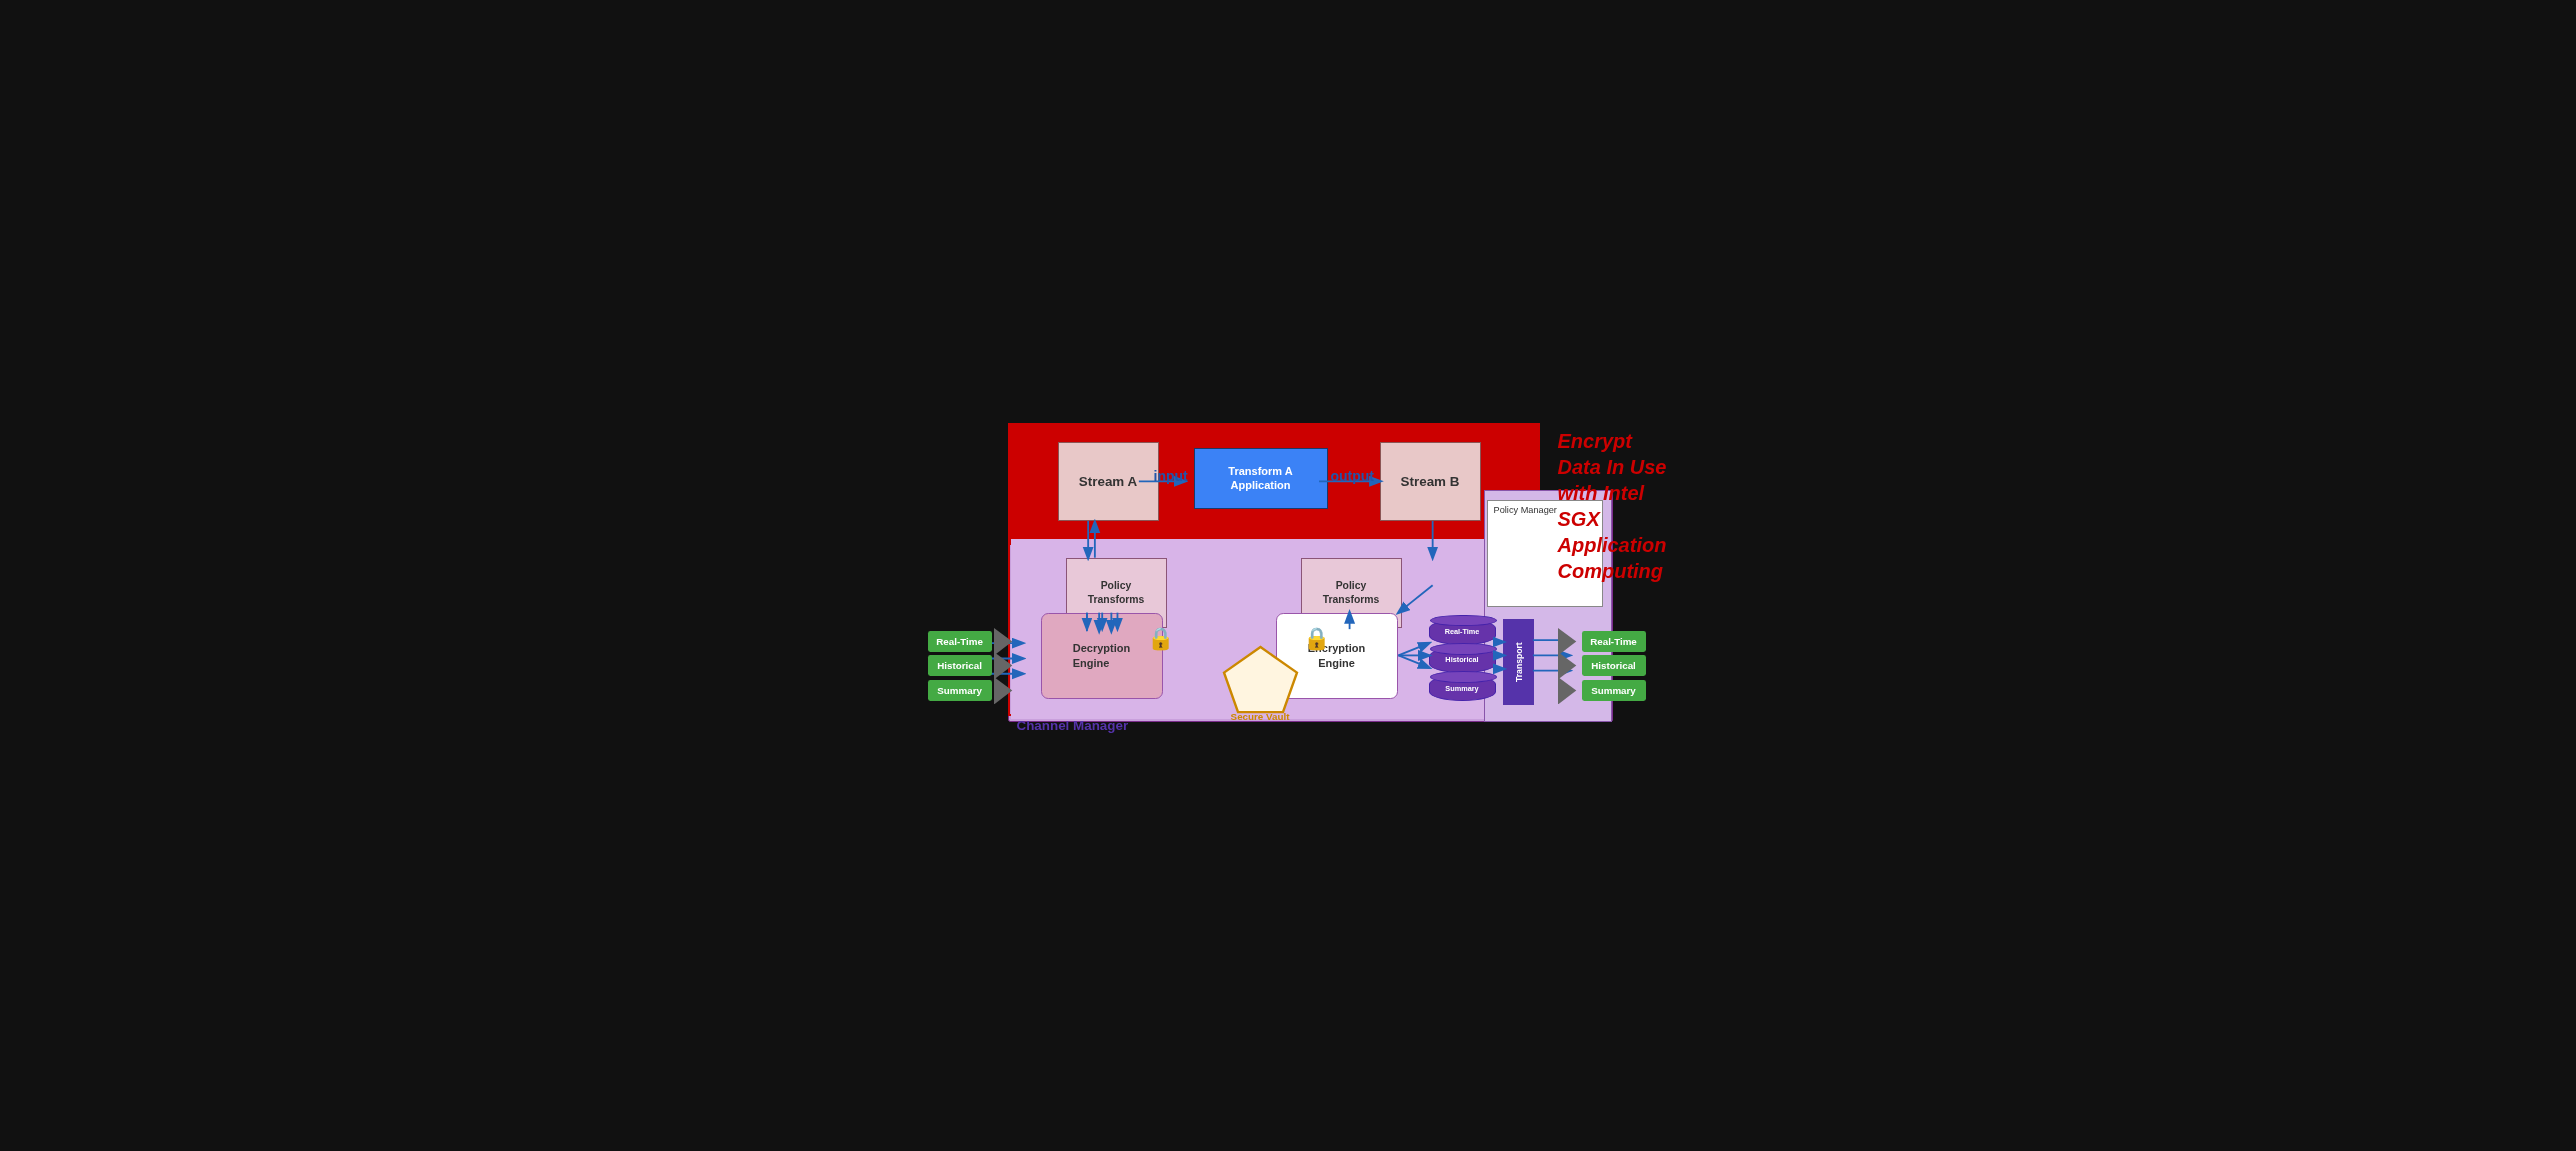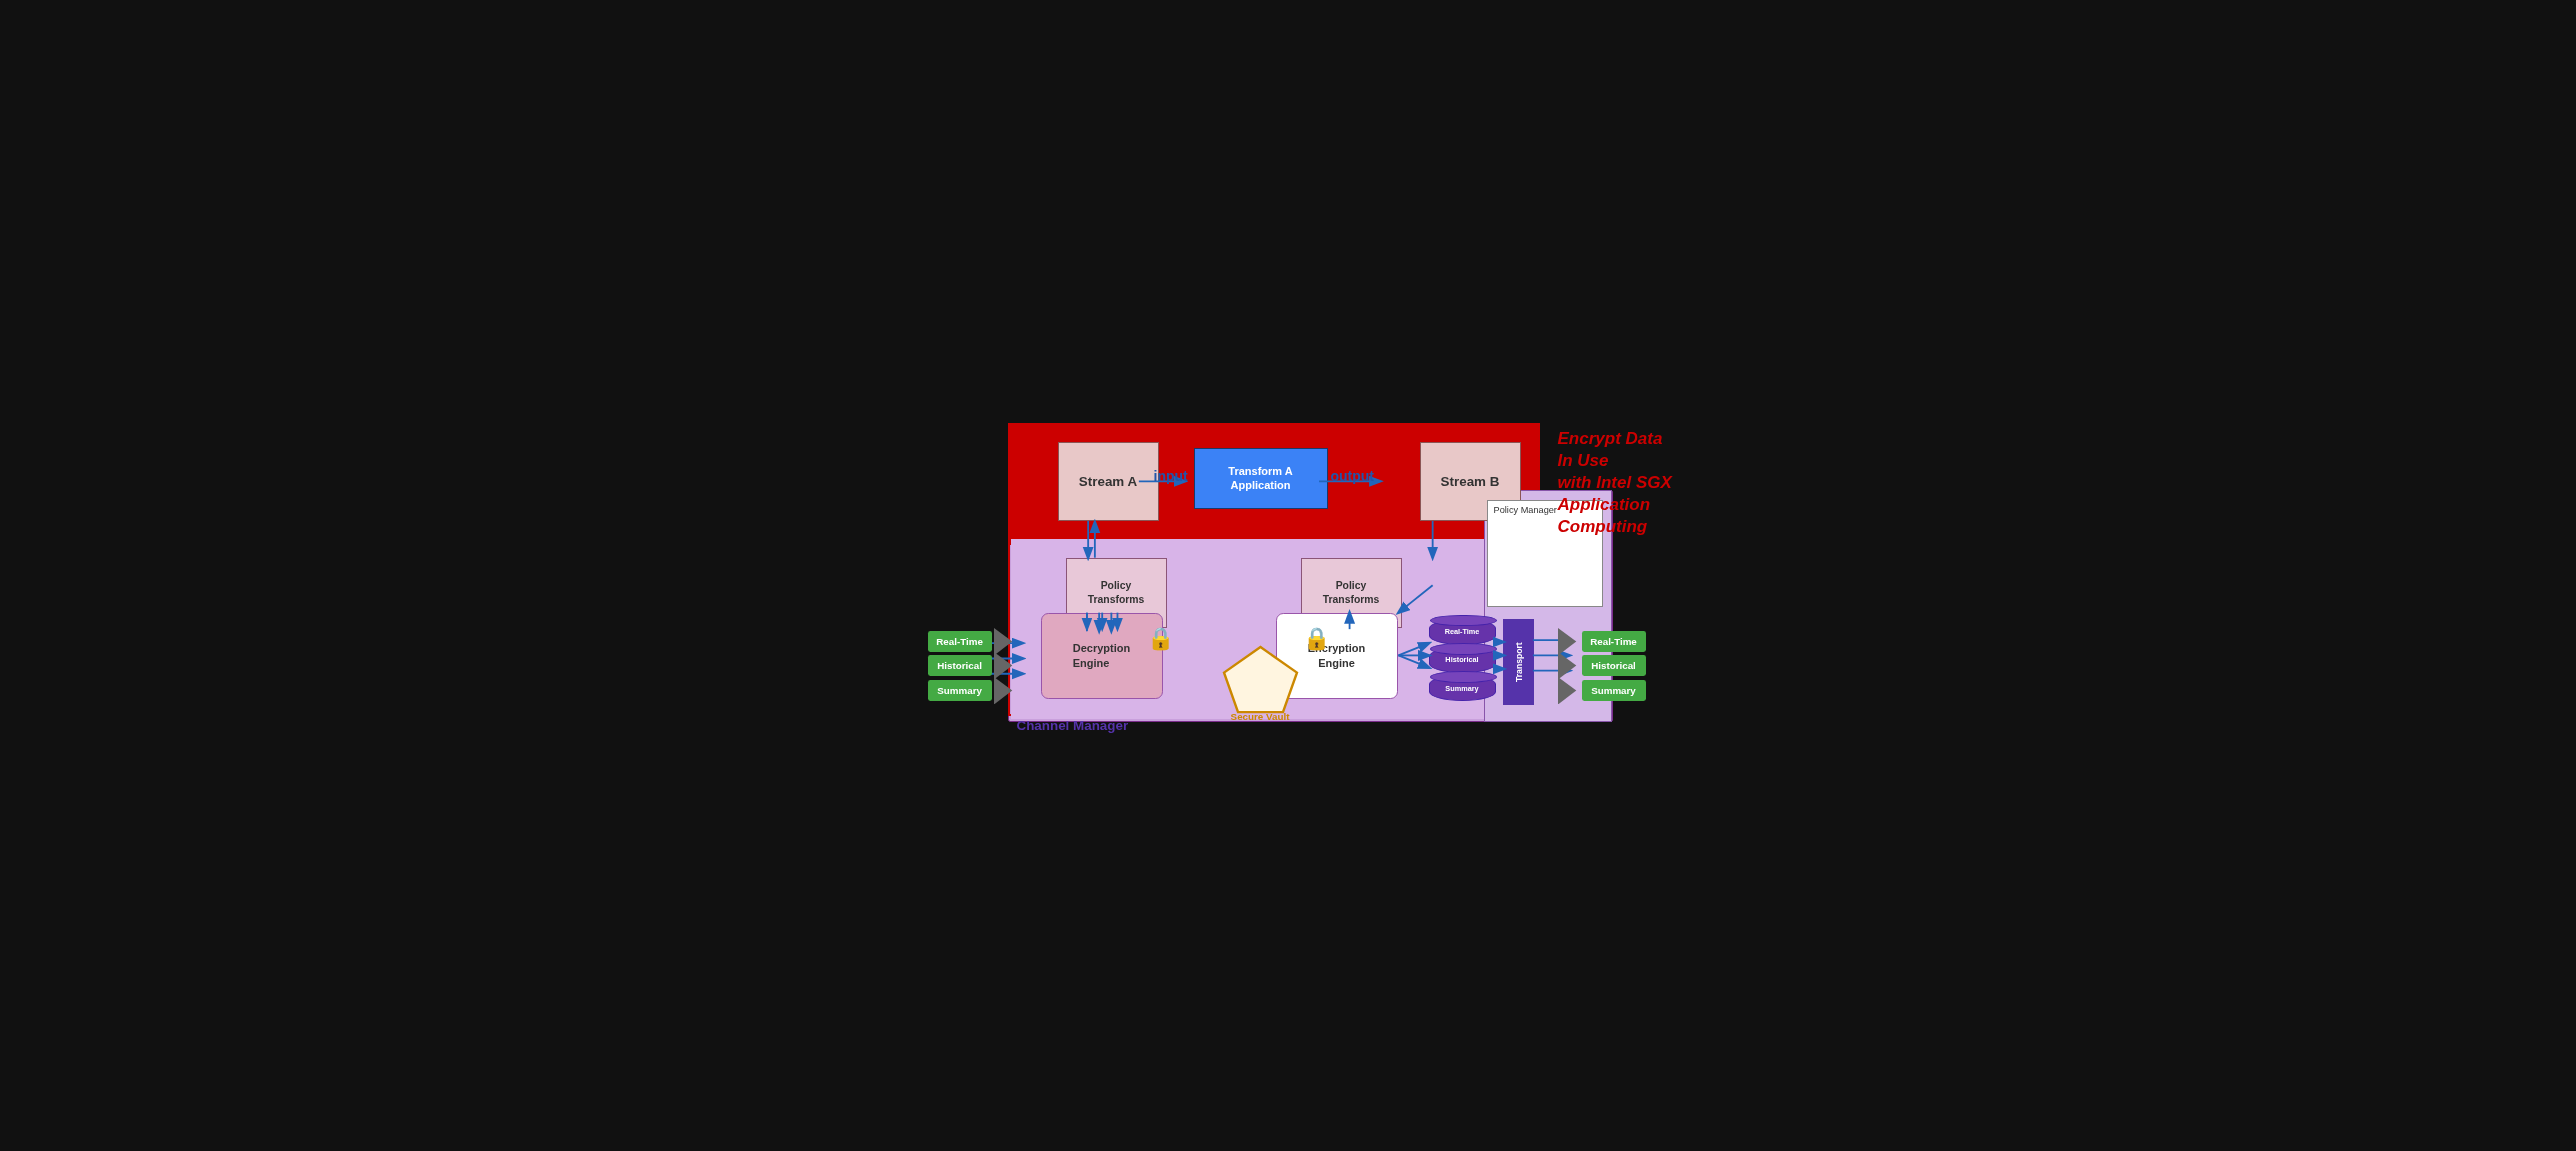--- a/index.html
+++ b/index.html
@@ -104,21 +104,20 @@
       height: 79px;
       background: #e8c8c8;
       border: 1.8px solid #8b5555;
       z-index: 10;
       display: flex;
       align-items: center;
       justify-content: center;
       font-size: 13.4px;
       font-weight: bold;
       color: #333;
-      margin-left: 40px;
     }
 
     
     .transform-app {
       position: absolute;
       top: 37px;
       left: 272px;
       width: 134px;
       height: 61px;
       background: #3b82f6;
@@ -323,21 +322,21 @@
       color: #cc8800;
       margin-top: -6.1px;
       text-align: center;
     }
 
     
     .title-text {
       position: absolute;
       top: 17px;
       left: 636px;
-      font-size: 17px;
+      font-size: 20px;
       font-weight: bold;
       font-style: italic;
       color: #cc0000;
       line-height: 1.3;
       z-index: 20;
       width: 122px;
     }
 
     
     .green-box {

